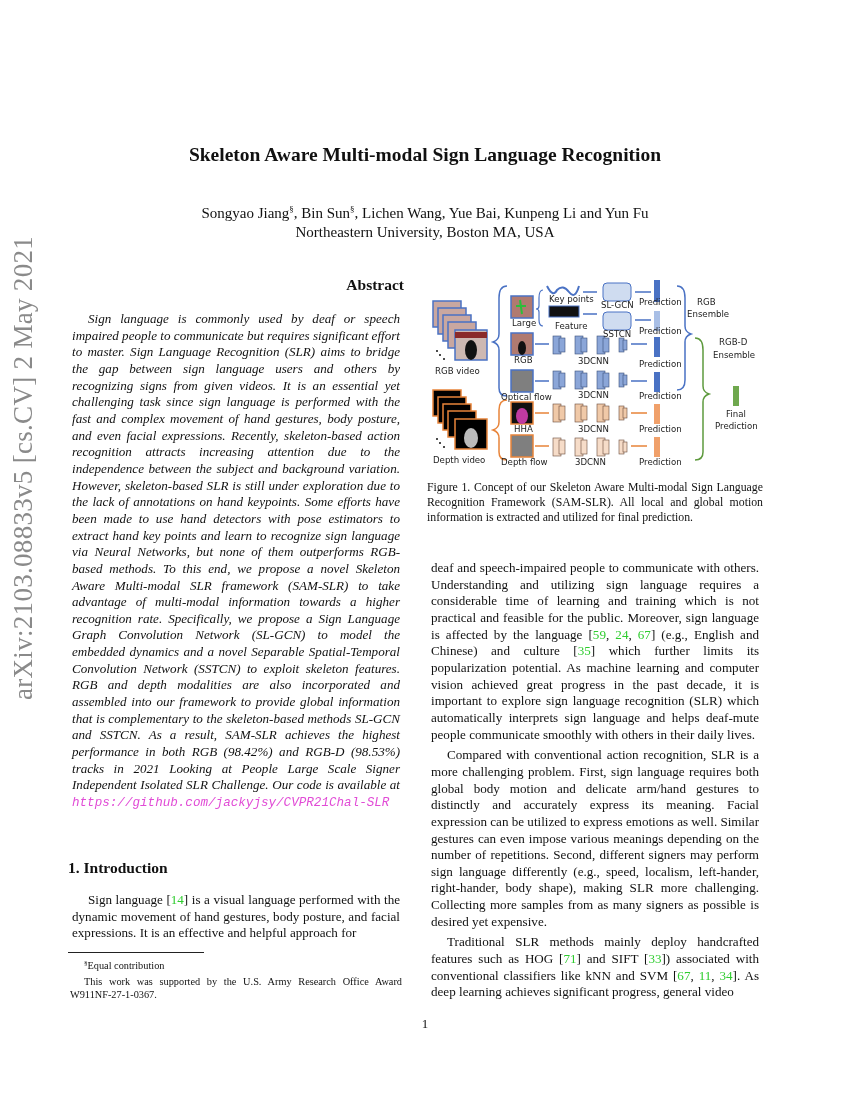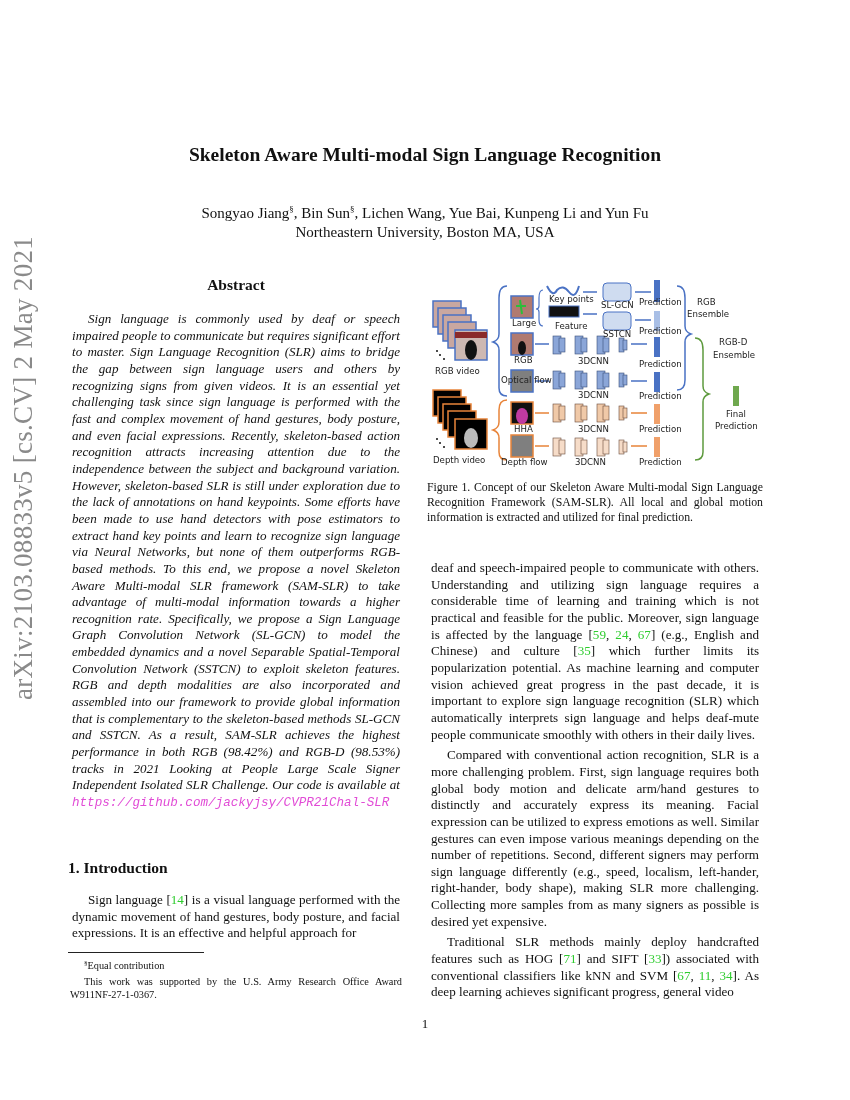--- a/index.html
+++ b/index.html
@@ -6,21 +6,21 @@
   body { width:850px; height:1100px; position:relative; overflow:hidden;
          font-family:"Liberation Serif", serif; color:#111; }
   .arxiv { position:absolute; left:8px; top:700px; transform-origin:0 0; transform:rotate(-90deg);
            font-family:"Liberation Serif", serif; font-size:27px; color:#8a8a8a; white-space:nowrap; letter-spacing:0.3px; }
   .title { position:absolute; top:144px; left:0; width:850px; text-align:center; font-weight:bold; font-size:19.5px; }
   .authors { position:absolute; top:200px; left:0; width:850px; text-align:center; font-size:15px; line-height:19px; }
   .authors sup { font-size:9px; }
   .col { position:absolute; width:336px; font-size:13.1px; line-height:16.65px; text-align:justify; }
   .left { left:68px; }
   .right { left:427px; }
-  .abs-h { position:absolute; top:276px; left:68px; width:336px; text-align:center; font-weight:bold; font-size:15.5px; }
+  .abs-h { position:absolute; top:276px; left:68px; width:336px; text-align:right; font-weight:bold; font-size:15.5px; }
   .abs { top:307px; font-style:italic; }
   .p { margin:4px; text-indent:16px; hyphens:manual; }
   .p.noind { text-indent:0; }
   .url { font-family:"Liberation Mono", monospace; color:#e14bd6; font-style:italic; font-size:12.6px; }
   .cite { color:#2ecc2e; }
   .intro-h { position:absolute; top:859px; left:68px; font-weight:bold; font-size:15.5px; }
   .intro { top:888px; }
   .fn-rule { position:absolute; top:952px; left:68px; width:136px; border-top:1px solid #222; }
   .fn { position:absolute; top:955px; left:68px; width:336px; font-size:10.3px; line-height:13.2px; text-align:justify; }
   .fn p { margin:2px; text-indent:14px; }
@@ -158,21 +158,21 @@
     <rect x="229" y="161" width="6" height="20" fill="#f0a06a"></rect>
     <rect x="308" y="110" width="6" height="20" fill="#6fa84e"></rect>
 
     <path d="M252,10 Q260,10 260,22 L260,50 Q260,56 266,58 Q260,60 260,66 L260,104 Q260,114 252,114" fill="none" stroke="#4a72c4" stroke-width="1.5"></path>
     <path d="M270,62 Q278,62 278,74 L278,110 Q278,116 284,118 Q278,120 278,126 L278,176 Q278,184 270,184" fill="none" stroke="#5e9a3e" stroke-width="1.5"></path>
   </svg>
   <span class="flab" style="left:10px;top:90px">RGB video</span>
   <span class="flab" style="left:8px;top:179px">Depth video</span>
   <span class="flab" style="left:87px;top:42px">Large</span>
   <span class="flab" style="left:89px;top:79px">RGB</span>
-  <span class="flab" style="left:76px;top:99px">Optical flow</span>
+  <span class="flab" style="left:76px;top:116px">Optical flow</span>
   <span class="flab" style="left:89px;top:148px">HHA</span>
   <span class="flab" style="left:76px;top:181px">Depth flow</span>
   <span class="flab" style="left:124px;top:18px">Key points</span>
   <span class="flab" style="left:130px;top:45px">Feature</span>
   <span class="flab" style="left:176px;top:24px">SL-GCN</span>
   <span class="flab" style="left:178px;top:53px">SSTCN</span>
   <span class="flab" style="left:153px;top:80px">3DCNN</span>
   <span class="flab" style="left:153px;top:114px">3DCNN</span>
   <span class="flab" style="left:153px;top:148px">3DCNN</span>
   <span class="flab" style="left:150px;top:181px">3DCNN</span>

